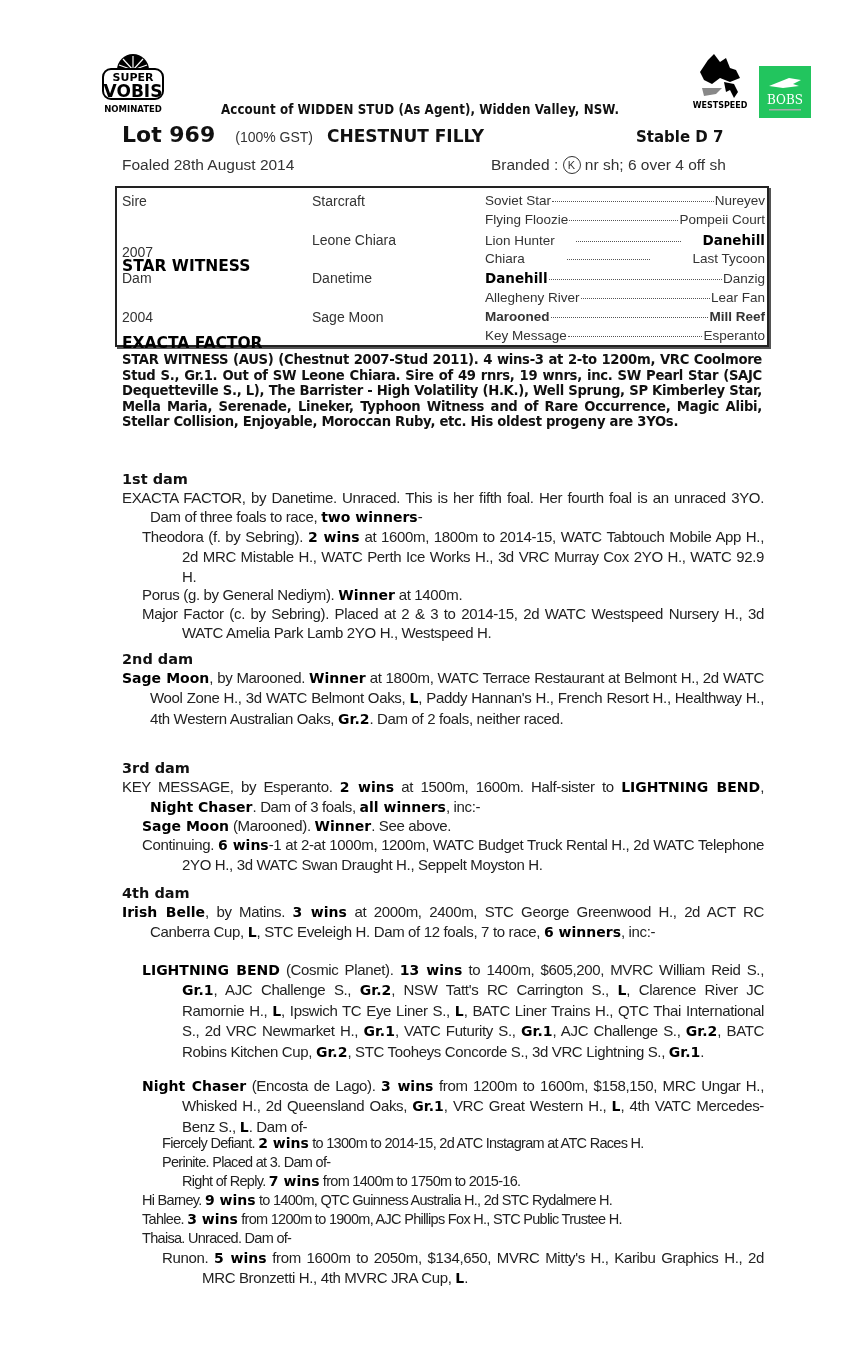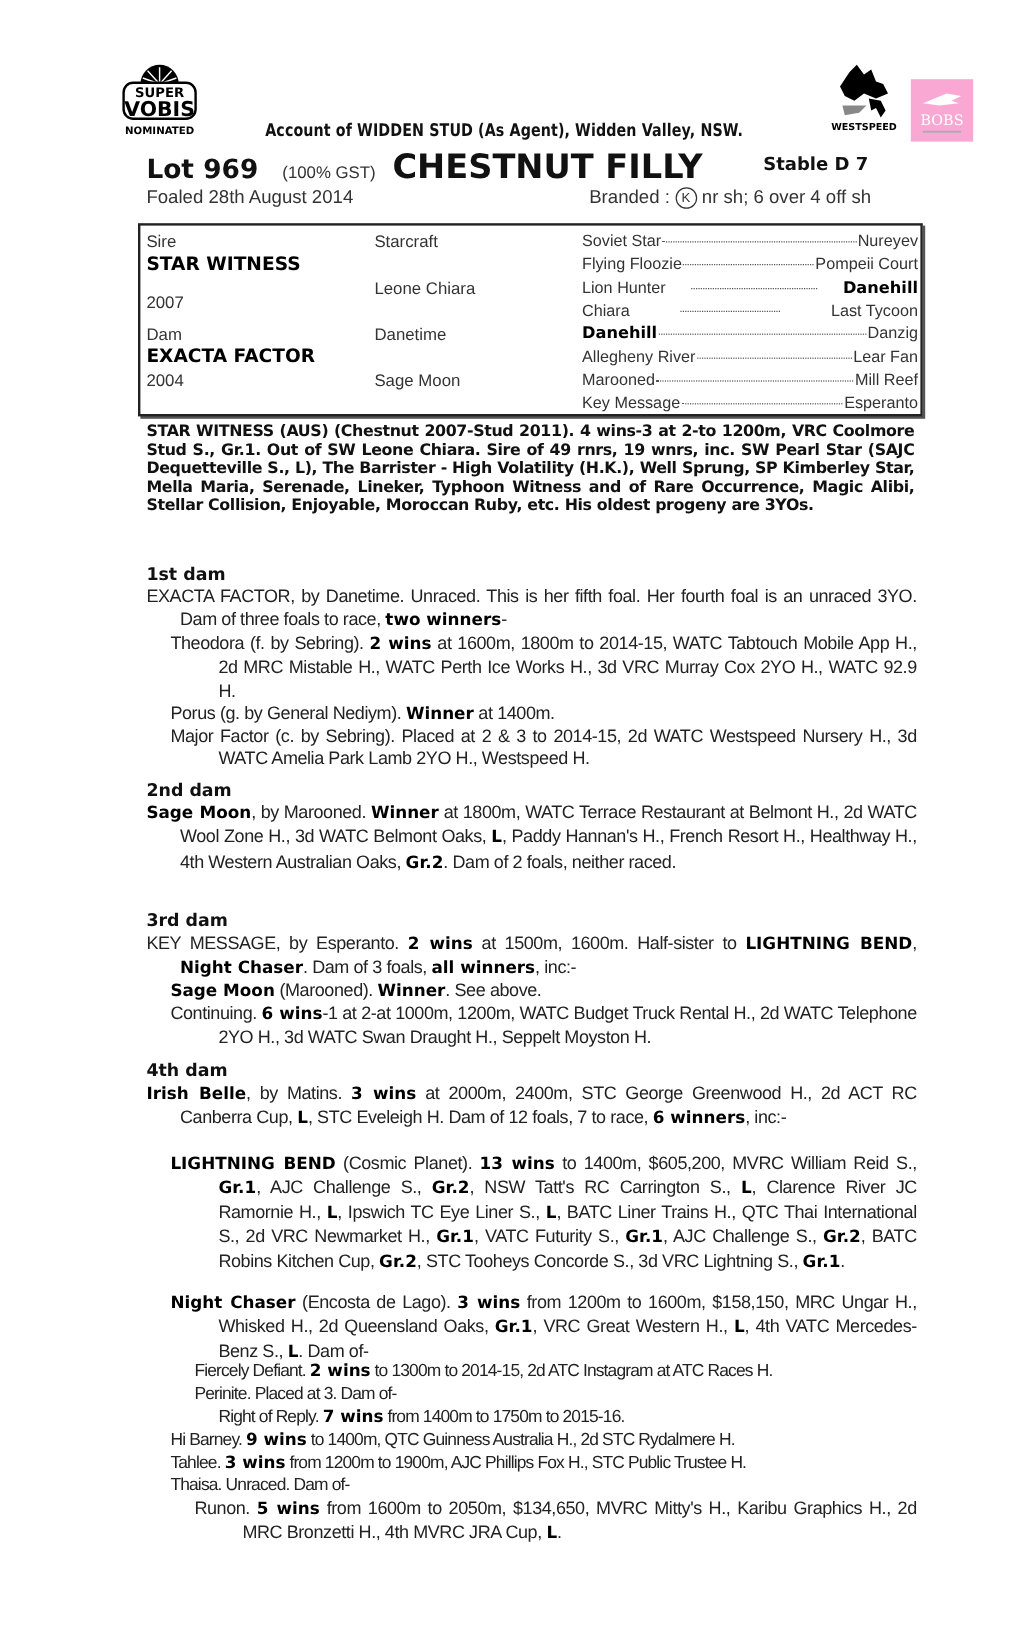--- a/index.html
+++ b/index.html
@@ -2,38 +2,38 @@
 <html><head>
 <meta charset="utf-8">
 <style>
   html, body { margin:0; padding:0; background:#ffffff; }
   body { width:860px; height:1356px; position:relative; overflow:hidden; color:#111; font-family:"Liberation Sans", sans-serif; }
   .abs { position:absolute; }
 
   
   #vobis { left:95px; top:52px; width:76px; height:64px; }
   #westspeed { left:690px; top:52px; width:60px; height:58px; }
-  #bobs { left:759px; top:66px; width:52px; height:52px; background:#f9a8d4; }
+  #bobs { left:759px; top:66px; width:52px; height:52px; background:#22c55e; }
 
   #account { left:221px; top:101px; font-size:14.5px; font-weight:bold; font-family:"DejaVu Sans", sans-serif; transform:scaleX(0.82); transform-origin:left top; white-space:nowrap; letter-spacing:0.1px;}
 
   #lot-line { left:122px; top:122px; white-space:nowrap; }
   #lot-num { font-family:"DejaVu Sans", sans-serif; font-weight:bold; font-size:22px; }
   #gst { font-size:14px; color:#333; margin-left:20px; }
-  #horse-type { font-family:"DejaVu Sans", sans-serif; font-weight:bold; font-size:28px; margin-left:14px; }
+  #horse-type { font-family:"DejaVu Sans", sans-serif; font-weight:bold; font-size:17px; margin-left:14px; }
   #stable { left:636px; top:128px; font-family:"DejaVu Sans", sans-serif; font-weight:bold; font-size:15px; white-space:nowrap; }
 
   #foaled { left:122px; top:156px; font-size:15.5px; color:#333; }
   #branded { left:491px; top:156px; font-size:15.5px; color:#333; white-space:nowrap; }
   .kcircle { display:inline-block; width:16px; height:16px; border:1.3px solid #333; border-radius:50%; font-size:11px; line-height:16px; text-align:center; vertical-align:1px; }
 
   
   #pedigree { left:115px; top:186px; width:650px; height:157px; border:2px solid #222; box-shadow:2px 2px 0 #555; }
   .pcell { position:absolute; font-size:14px; color:#333; white-space:nowrap; }
-  .pbig { font-family:"DejaVu Sans", sans-serif; font-weight:bold; font-size:15.5px; color:#000; }
+  .pbig { font-family:"DejaVu Sans", sans-serif; font-weight:bold; font-size:15.5px; color:#000;margin-top:46px; }
   .gline { position:absolute; left:368px; width:280px; height:19px; display:flex; align-items:baseline; font-size:13.5px; color:#333; }
   .gline .dots { flex:1; border-bottom:1.5px dotted #555; margin:0 1px; transform:translateY(-3px); }
   .gline b { font-family:"DejaVu Sans", sans-serif; color:#000; font-size:13.5px; }
 
   
   #sire-summary { left:122px; top:352px; width:640px; font-family:"DejaVu Sans", sans-serif; font-weight:bold; font-size:13.2px; line-height:15.5px; text-align:justify; letter-spacing:-0.3px; }
 
   
   .sec-h { position:absolute; left:122px; font-family:"DejaVu Sans", sans-serif; font-weight:bold; font-size:14.5px; }
   .para { position:absolute; width:642px; font-size:15px; line-height:19.4px; text-align:justify; color:#222; letter-spacing:-0.35px; }
@@ -130,21 +130,21 @@
   <div class="gline" style="top:82px;">
       <b>Danehill</b>
       <span class="dots"></span>
       <span>Danzig</span>
     </div>
   <div class="gline" style="top:102px;">
       <span>Allegheny River</span>
       <span class="dots"></span>
       <span>Lear Fan</span>
     </div>
-  <div class="gline" style="top:121px;">
+  <div class="gline" style="top:121px;font-weight:bold;">
       <span>Marooned</span>
       <span class="dots"></span>
       <span>Mill Reef</span>
     </div>
   <div class="gline" style="top:140px;">
       <span>Key Message</span>
       <span class="dots"></span>
       <span>Esperanto</span>
     </div>
 </div>

